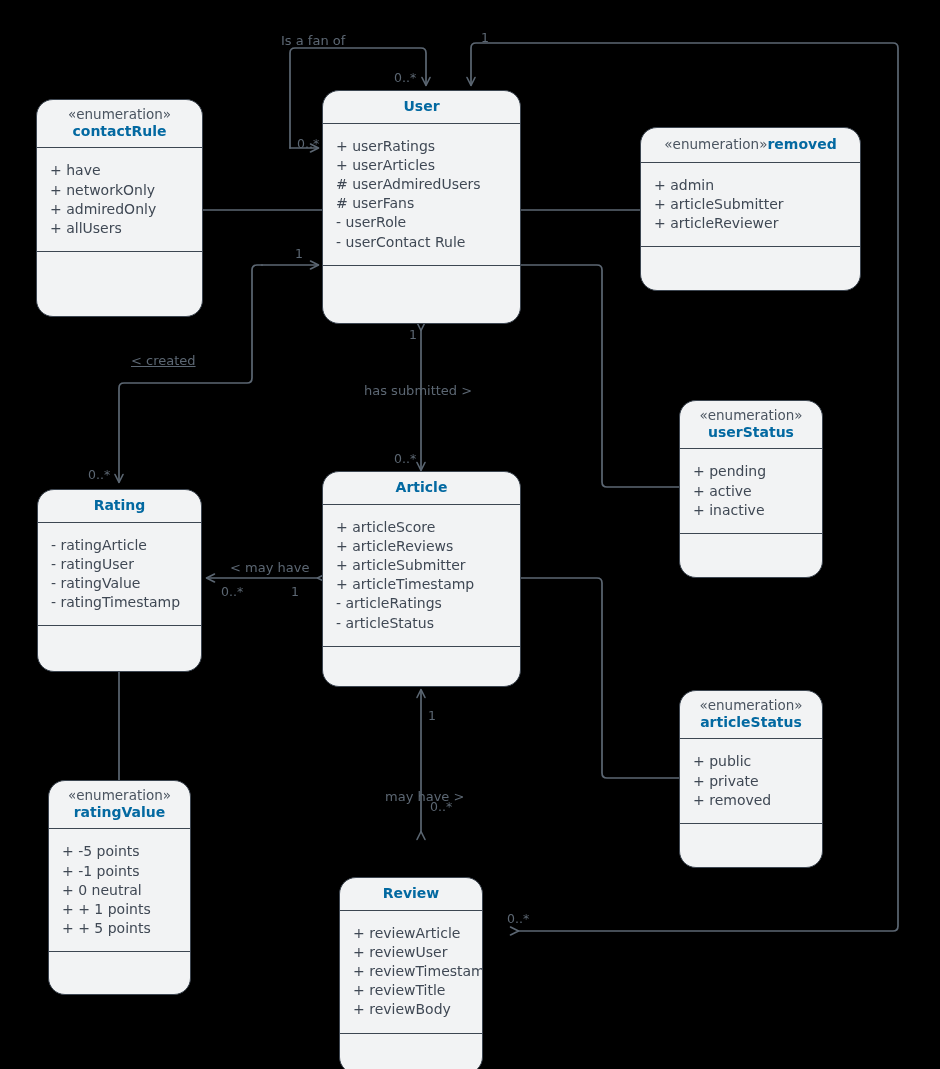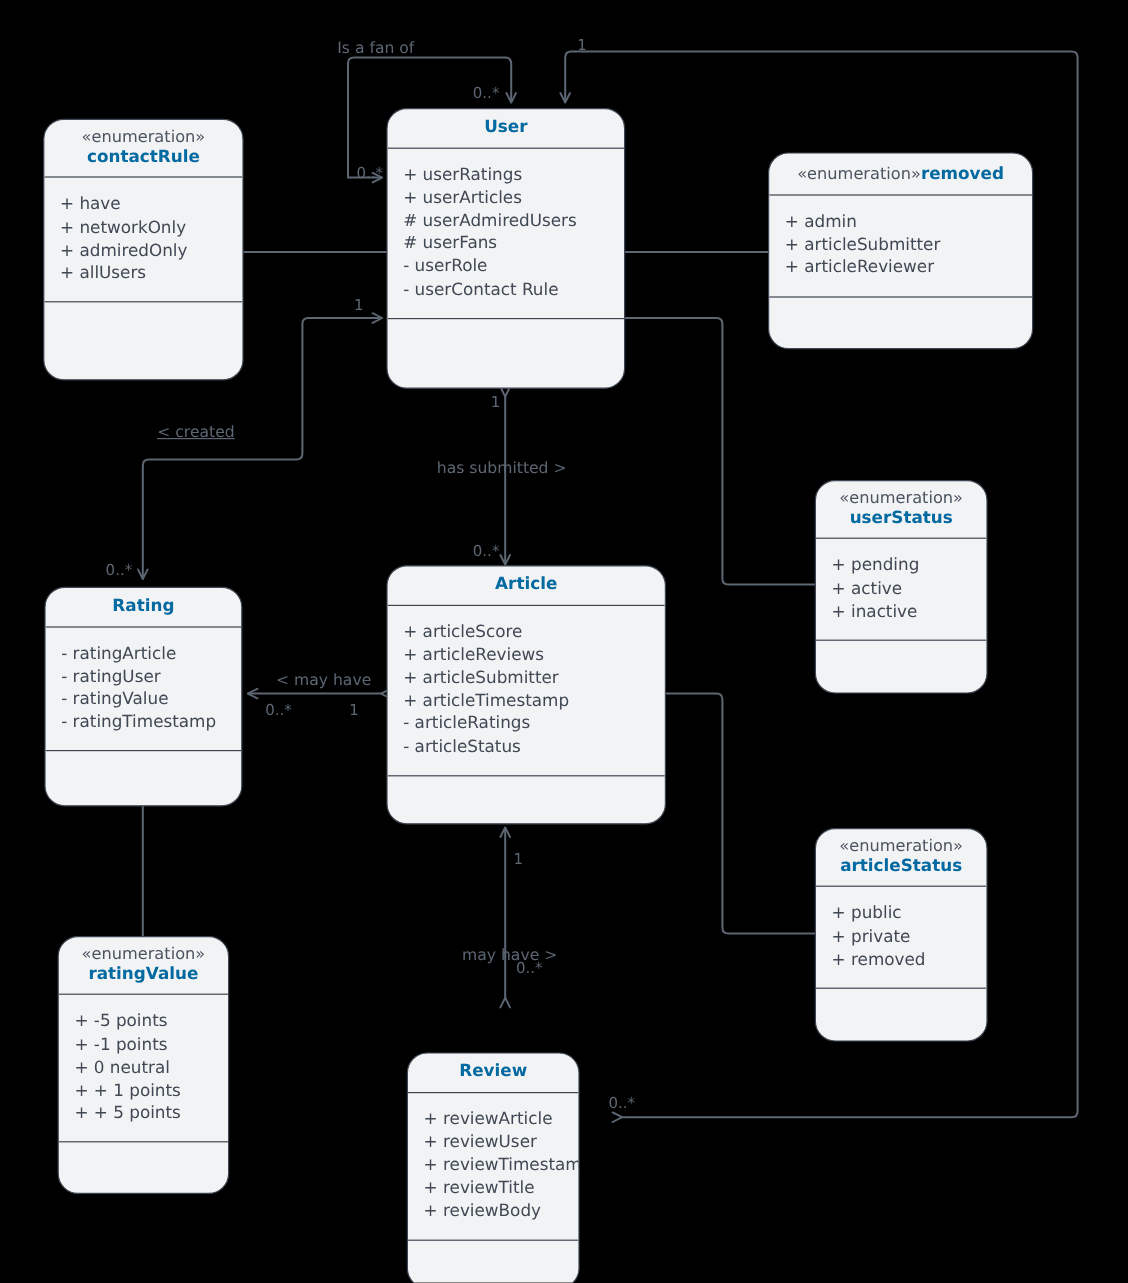--- a/index.html
+++ b/index.html
@@ -195,21 +195,21 @@
     </div>
     <div class="uml-attrs">
       <div>- ratingArticle</div>
       <div>- ratingUser</div>
       <div>- ratingValue</div>
       <div>- ratingTimestamp</div>
     </div>
     <div class="uml-ops"></div>
   </div>
 
-  <div class="umlbox flexcol" style="left:322px; top:471px; width:233px; height:216px;">
+  <div class="umlbox flexcol" style="left:322px; top:471px; width:199px; height:216px;">
     <div class="uml-head stacked">
       <span class="cname">Article</span>
     </div>
     <div class="uml-attrs">
       <div>+ articleScore</div>
       <div>+ articleReviews</div>
       <div>+ articleSubmitter</div>
       <div>+ articleTimestamp</div>
       <div>- articleRatings</div>
       <div>- articleStatus</div>

